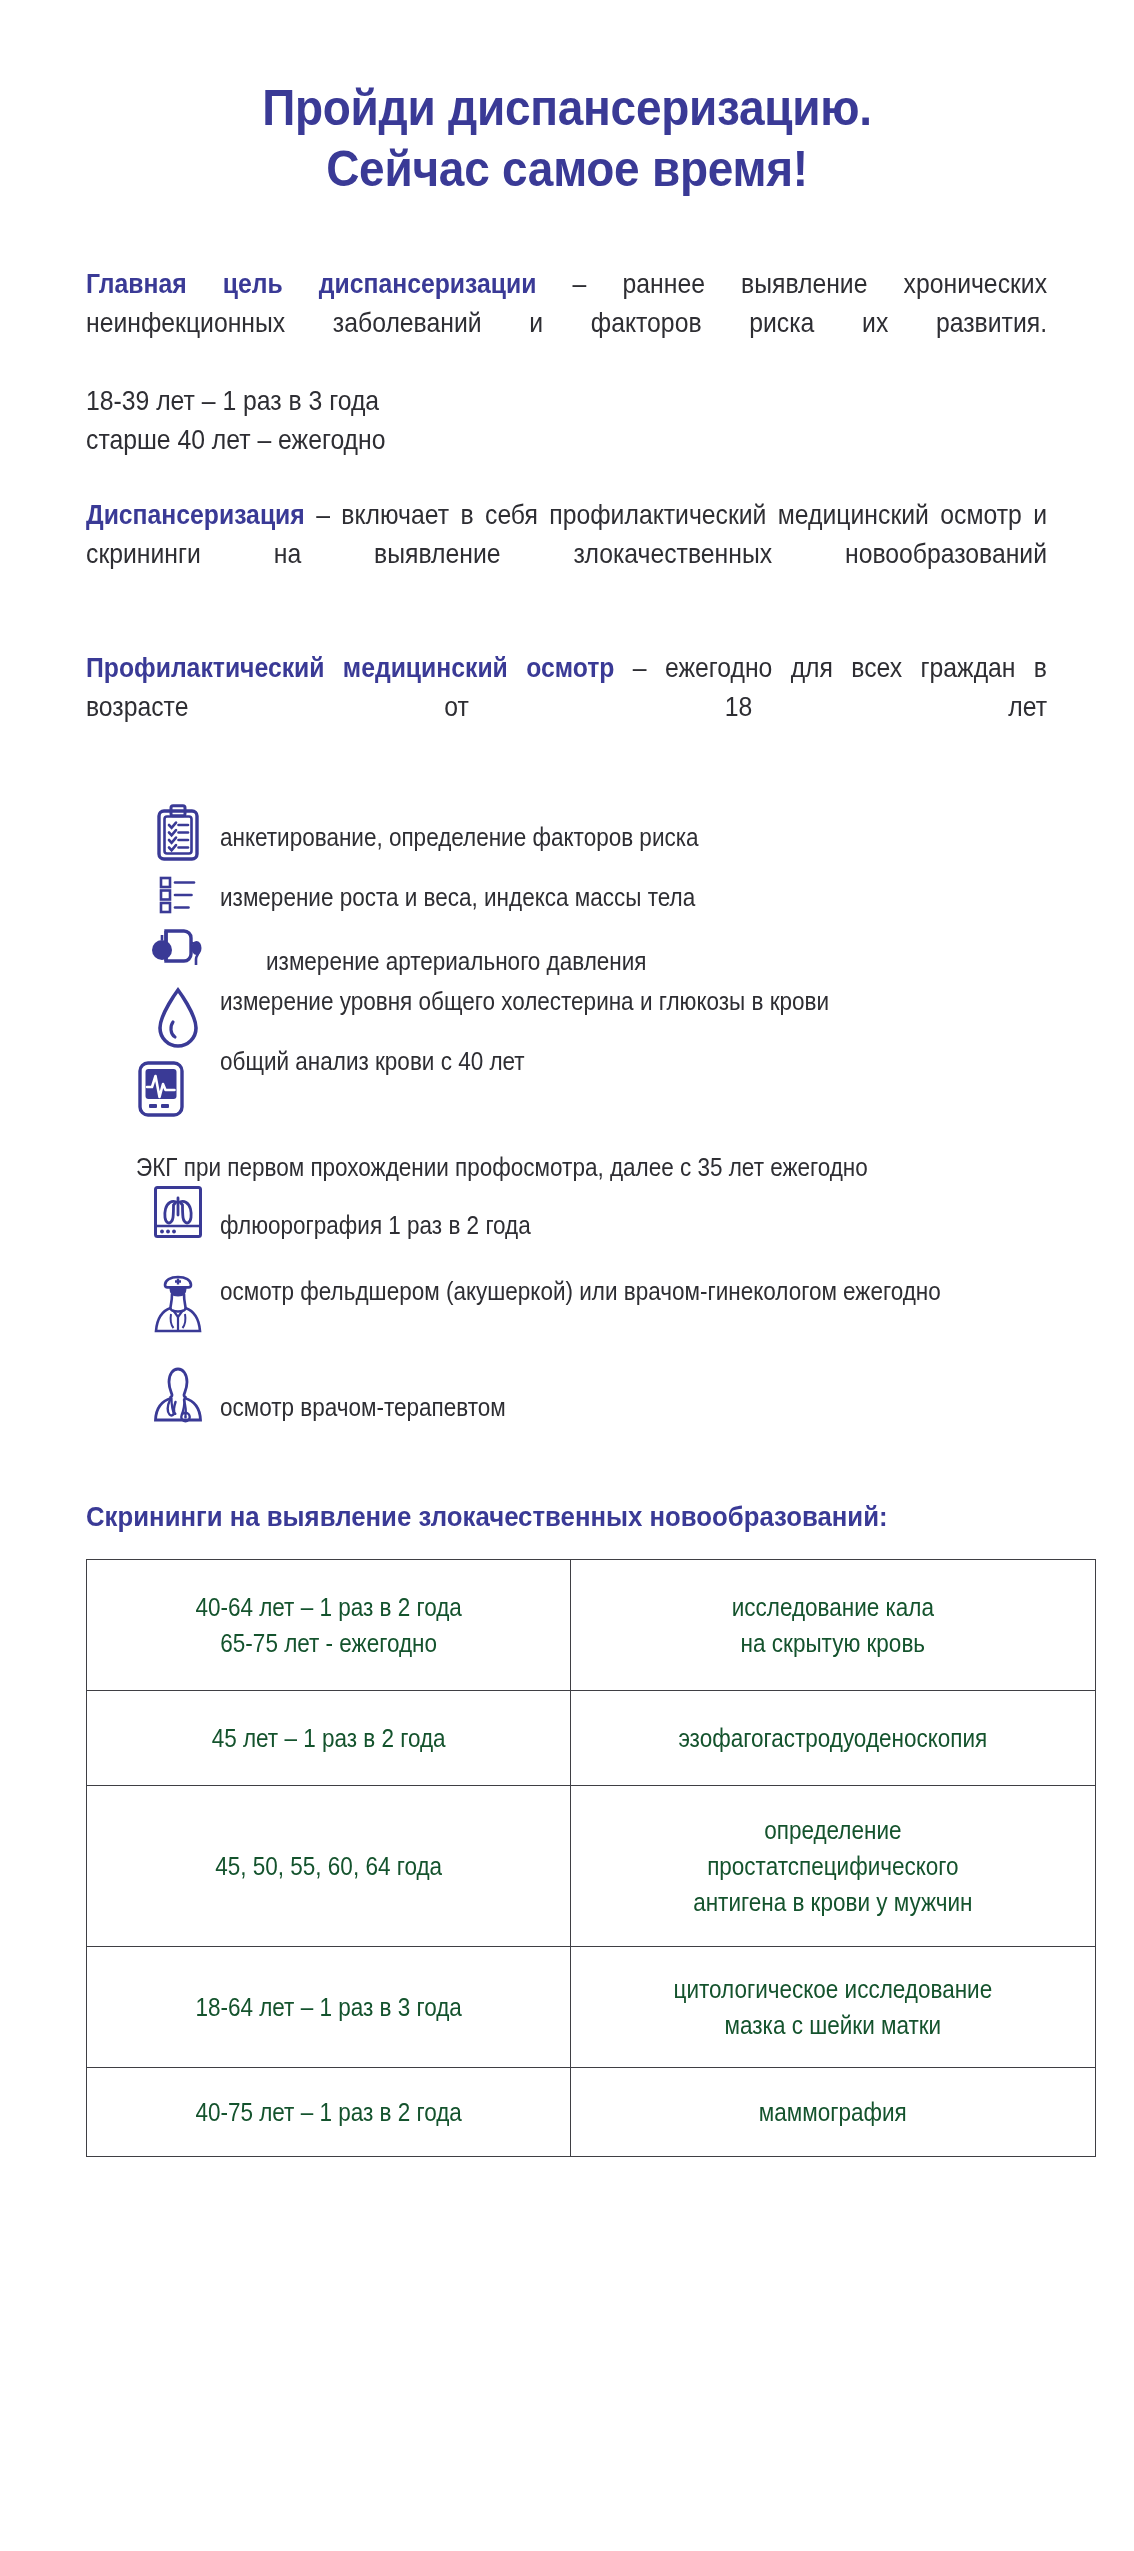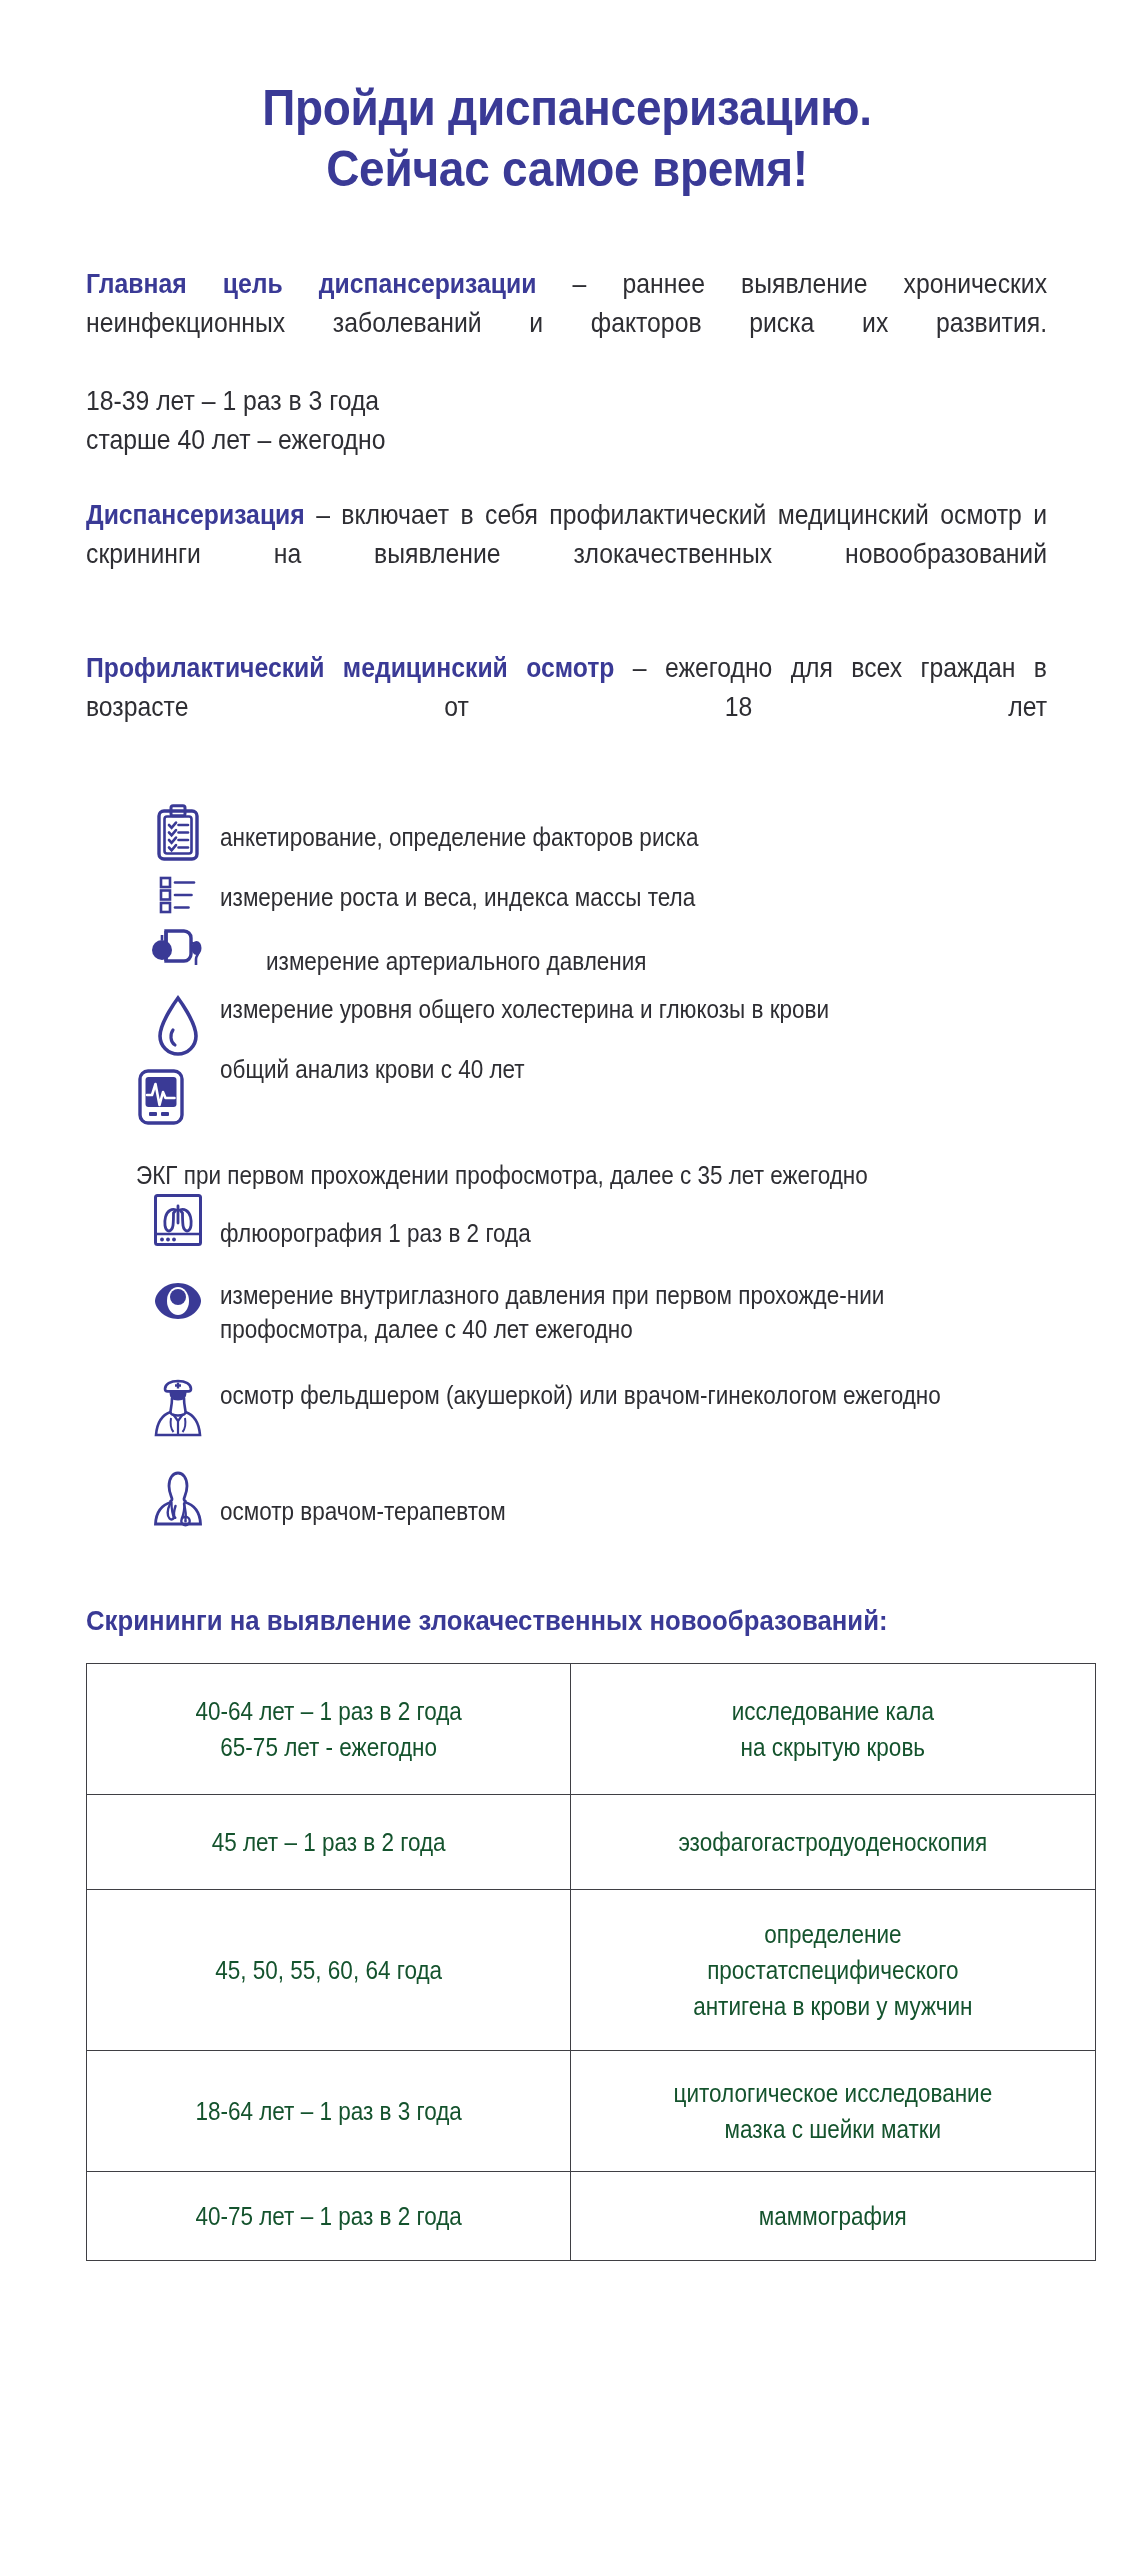--- a/index.html
+++ b/index.html
@@ -109,21 +109,21 @@
   .row-survey   .icon-text { padding-top: 20px; }
 
   .row-bmi      { height: 52px; }
   .row-bmi      .icon-cell { padding-top: 2px; }
   .row-bmi      .icon-text { padding-top: 8px; }
 
   .row-bp       { height: 56px; gap: 46px; }
   .row-bp       .icon-cell { padding-top: 0px; }
   .row-bp       .icon-text { padding-top: 20px; }
 
-  .row-blood    { height: 108px; position: relative; margin-top: 8px; }
+  .row-blood    { height: 108px; position: relative; }
   .row-blood    .icon-cell { padding-top: 6px; }
   .row-blood    .blood-texts { flex: 1 1 auto; padding-top: 4px; }
   .row-blood    .blood-texts .icon-text { padding-top: 0; }
   .row-blood    .blood-texts .icon-text + .icon-text { margin-top: 26px; }
 
   .row-ecg      { height: 96px; flex-direction: column; }
   .row-ecg      .icon-cell { padding-top: 2px; }
   .row-ecg      .icon-text { padding-top: 6px; }
 
   .row-xray     { height: 84px; }
@@ -299,30 +299,20 @@
           <g fill="#3a3a96" stroke="none">
             <circle cx="10" cy="47.5" r="1.9"></circle>
             <circle cx="16" cy="47.5" r="1.9"></circle>
             <circle cx="22" cy="47.5" r="1.9"></circle>
           </g>
         </svg>
       </div>
       <div class="icon-text">флюорография 1 раз в 2 года</div>
     </div>
 
-    <div class="icon-row row-eye">
-      <div class="icon-cell">
-        <svg width="54" height="42" viewBox="0 0 54 42" fill="none">
-          <path d="M27 3 C13 3 4 14 4 21 c0 7 9 18 23 18 c14 0 23 -11 23 -18 C50 14 41 3 27 3 z" fill="#3a3a96"></path>
-          <ellipse cx="27" cy="21" rx="11" ry="14" fill="#ffffff"></ellipse>
-          <circle cx="27" cy="17" r="8" fill="#3a3a96"></circle>
-        </svg>
-      </div>
-      <div class="icon-text">измерение внутриглазного давления при первом прохожде-нии профосмотра, далее с 40 лет ежегодно</div>
-    </div>
 
     <div class="icon-row row-nurse">
       <div class="icon-cell">
         <svg width="54" height="64" viewBox="0 0 54 64" fill="none" stroke="#3a3a96" stroke-width="2.6">
           <path d="M14 15 c0 -5 5.5 -8 13 -8 c7.5 0 13 3 13 8 c0 1.6 -1 2.4 -2.6 2.4 h-20.8 C15 17.4 14 16.6 14 15 z"></path>
           <path d="M27 8.5 v6 M24 11.5 h6" stroke-width="2.4"></path>
           <path d="M18.5 17.4 c0 6 2 9 8.5 9 c6.5 0 8.5 -3 8.5 -9" fill="#3a3a96" stroke="none"></path>
           <path d="M21 24 c0 8 -1.5 11 -1.5 14 c0 2 3 3.5 7.5 3.5 c4.5 0 7.5 -1.5 7.5 -3.5 c0 -3 -1.5 -6 -1.5 -14"></path>
           <path d="M19.5 38 C11 41 6 48 5 61 h44 c-1 -13 -6 -20 -14.5 -23"></path>
           <path d="M22 40 l5 7 l5 -7" stroke-width="2.2"></path>

